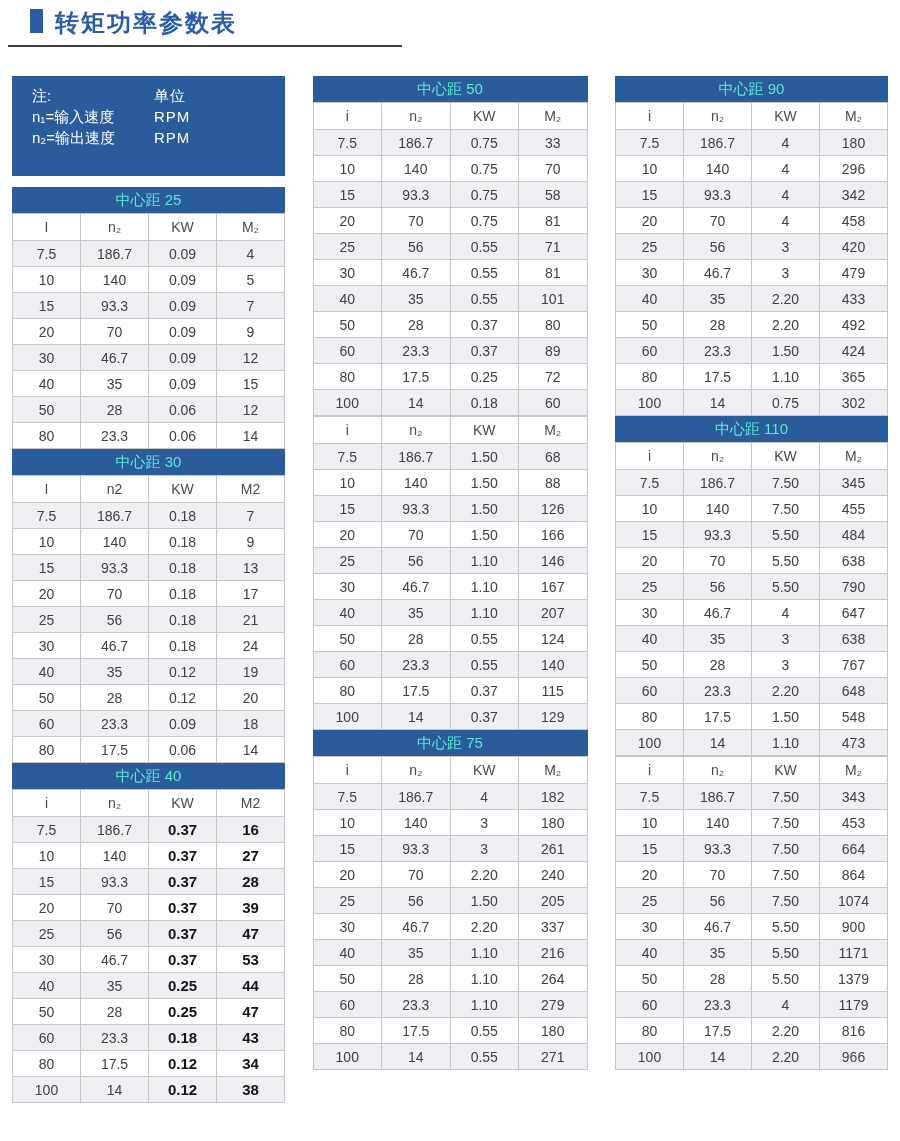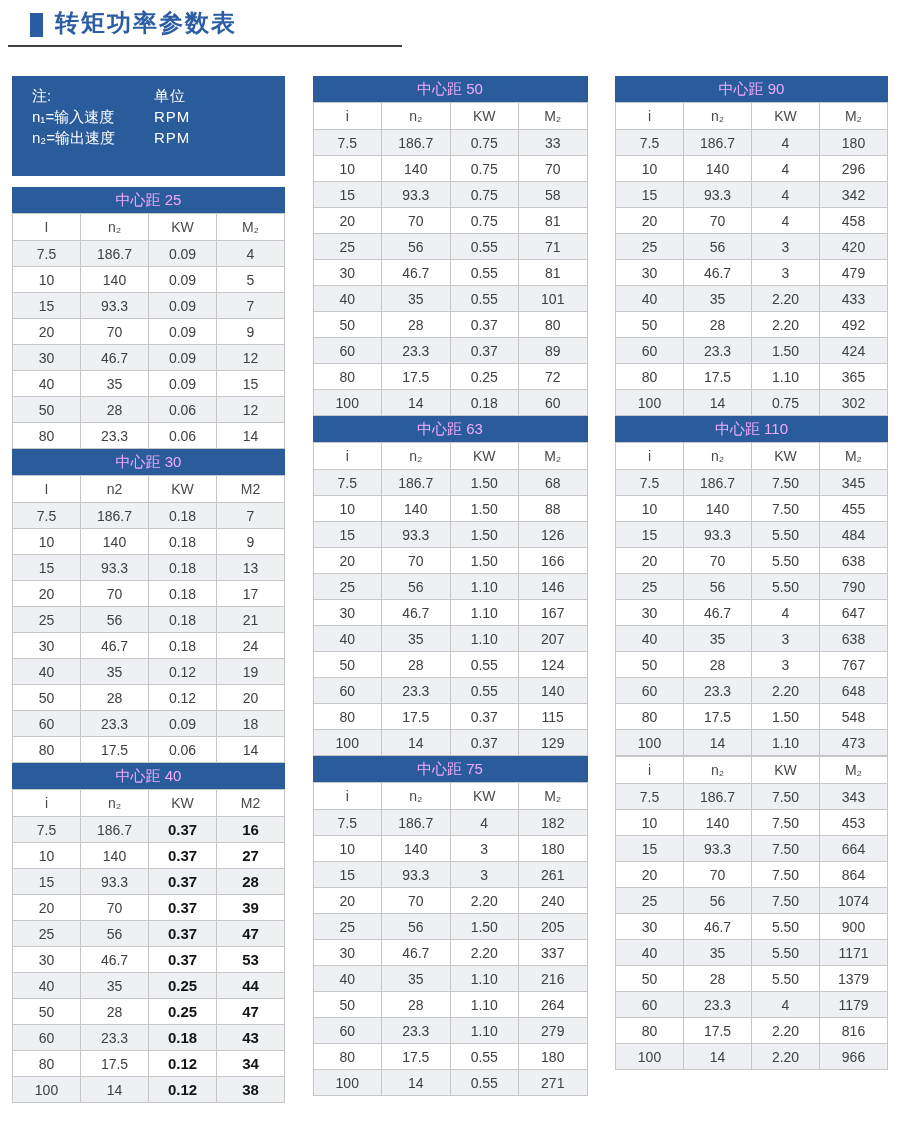--- a/index.html
+++ b/index.html
@@ -1,21 +1,21 @@
 <!DOCTYPE html>
 <html><head>
 <meta charset="utf-8">
 <style>
   html,body { margin:0; padding:0; background:#ffffff; }
   .page {
     position:relative; width:900px; height:1141px; background:#ffffff;
     font-family:"Liberation Sans","DejaVu Sans",sans-serif; overflow:hidden;
   }
   
-  .title-row { display:flex; align-items:flex-end; margin:9px 16px 0 10px; height:28px;padding-left:20px; }
+  .title-row { display:flex; align-items:flex-start; margin:9px 16px 0 10px; height:28px;padding-left:20px; }
   .bullet { width:13px; height:24px; background:#2b5da4; margin-right:12px; }
   .page-title {
     font-size:24px; font-weight:bold; color:#2b5da4;
     letter-spacing:2px; line-height:28px;
   }
   .rule { width:394px; height:2px; background:#3f3f3f; margin:8px 0 0 8px; }
 
   
   .grid { display:flex; margin:29px 12px 0 12px; justify-content:space-between; }
   .col  { width:273px; }
@@ -26,21 +26,21 @@
     background:#2a5b9b; color:#ffffff; height:100px; box-sizing:border-box;
     padding:9px 8px 8px 20px; margin-bottom:11px; font-size:15px;
   }
   .note-row { display:flex; line-height:21px; }
   .note-label { width:122px; }
   .note-unit  { letter-spacing:1px; }
 
   
   .ctable { width:100%; }
   .tbar {
-    height:26px; line-height:26px; background:#2a5b9b; color:#f0abfc;
+    height:26px; line-height:26px; background:#2a5b9b; color:#5eead4;
     text-align:center; font-size:15px;
   }
   table.data {
     width:100%; border-collapse:collapse; table-layout:fixed;
     font-size:14px; color:#404040;
   }
   table.data th, table.data td {
     border:1px solid #c6c6c6; text-align:center; padding:0;
   }
   table.data th {
@@ -380,21 +380,20 @@
                 <tr class="stripe">
                   <td>100</td>
                   <td>14</td>
                   <td>0.18</td>
                   <td>60</td>
                 </tr>
               </tbody>
             </table>
           </div>
           <div class="ctable">
-            <div class="tbar">中心距 63</div>
             <table class="data">
               <thead>
                 <tr>
                   <th>i</th>
                   <th>n₂</th>
                   <th>KW</th>
                   <th>M₂</th>
                 </tr>
               </thead>
               <tbody>

